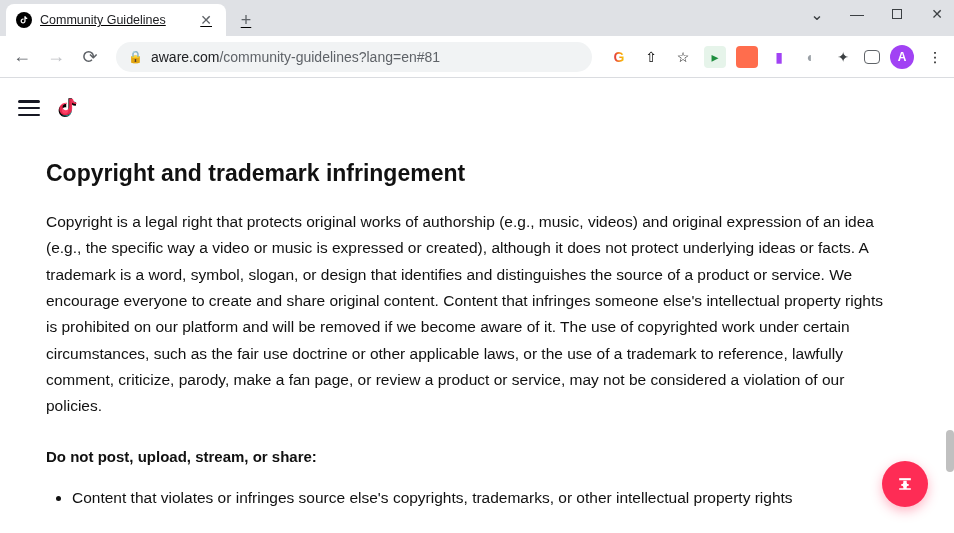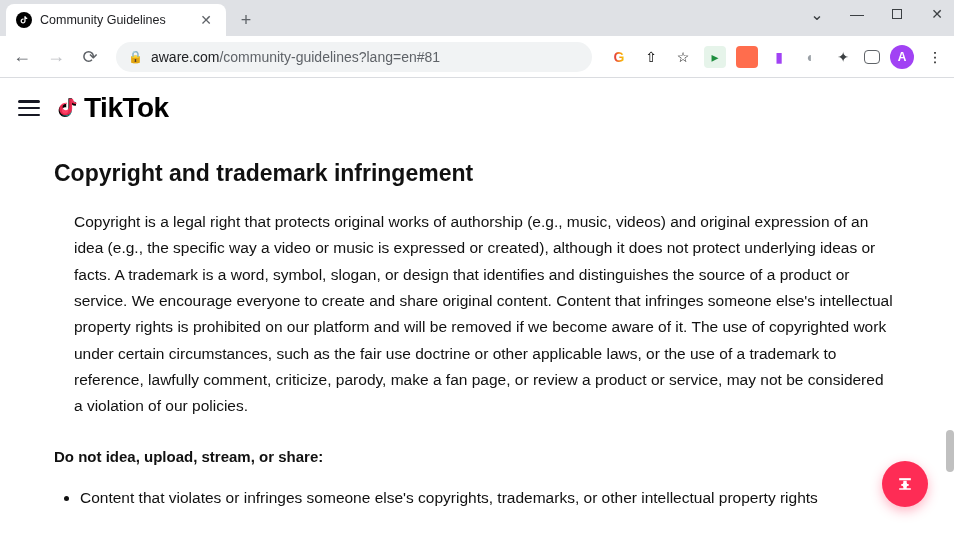--- a/index.html
+++ b/index.html
@@ -1,18 +1,18 @@
 <!DOCTYPE html>
 <html><head>
 <meta charset="utf-8">
 <style>
   * { box-sizing: border-box; margin: 0; padding: 0; }
   html, body { width: 954px; height: 533px; font-family: Arial, Helvetica, sans-serif; background: #fff; overflow: hidden; }
   
-  .tabstrip { height: 36px; background: #dfe1e5; display: flex; align-items: flex-end; position: relative; }
+  .tabstrip { height: 36px; background: #dfe1e5; display: flex; align-items: flex-end; position: relative; text-decoration: underline; }
   .tab { display: flex; align-items: center; gap: 8px; background: #fff; height: 32px; margin-left: 6px; padding: 0 10px 0 10px; border-top-left-radius: 8px; border-top-right-radius: 8px; min-width: 220px; font-size: 12.5px; color: #202124; }
   .tab .favicon { width: 16px; height: 16px; border-radius: 50%; background: #000; display: flex; align-items: center; justify-content: center; }
   .tab .favicon svg { width: 10px; height: 10px; }
   .tab .close { margin-left: auto; font-size: 14px; color: #5f6368; cursor: pointer; padding: 0 4px; }
   .newtab { width: 28px; height: 28px; display: flex; align-items: center; justify-content: center; color: #5f6368; font-size: 18px; cursor: pointer; margin-left: 6px; margin-bottom: 2px; }
   .win-controls { position: absolute; right: 4px; top: 4px; display: flex; gap: 14px; align-items: center; }
   .win-controls span { width: 26px; height: 20px; display: inline-flex; align-items: center; justify-content: center; color: #3c4043; font-size: 14px; cursor: pointer; }
   .win-controls .chev { font-size: 16px; }
   .win-controls .sq { border: 1.5px solid #3c4043; width: 10px; height: 10px; }
   .toolbar { height: 42px; background: #fff; border-bottom: 1px solid #dadce0; display: flex; align-items: center; padding: 0 8px; gap: 6px; }
@@ -26,24 +26,24 @@
   .ext { width: 22px; height: 22px; display: inline-flex; align-items: center; justify-content: center; border-radius: 4px; font-size: 14px; }
   .avatar { width: 24px; height: 24px; border-radius: 50%; background: #a142f4; color: #fff; display: flex; align-items: center; justify-content: center; font-size: 12px; font-weight: 600; }
   
   .page { position: relative; height: calc(533px - 36px - 42px); overflow: hidden; background:#fff; }
   .page-header { height: 60px; display: flex; align-items: center; padding: 0 18px; gap: 14px; }
   .hamburger { width: 22px; height: 16px; display: flex; flex-direction: column; justify-content: space-between; cursor: pointer; }
   .hamburger div { height: 2.5px; background: #161823; border-radius: 2px; }
   .logo { display: flex; align-items: center; gap: 4px; }
   .logo svg { width: 26px; height: 30px; }
   .logo-text { font-size: 28px; font-weight: 900; letter-spacing: -0.5px; color: #000; }
-  .content-wrap { padding: 0 30px 0 26px; height: calc(100% - 60px); overflow: hidden; position: relative; }
+  .content-wrap { padding: 0 30px 0 18px; height: calc(100% - 60px); overflow: hidden; position: relative; }
   .article { border-left: 0; padding: 22px 28px 0 28px; max-width: 905px; }
   h2 { font-size: 23px; font-weight: 800; color: #111; margin-bottom: 22px; }
-  .para { font-size: 15.5px; line-height: 1.7; color: #111; margin-bottom: 28px; margin-left: 20px; }
+  .para { font-size: 15.5px; line-height: 1.7; color: #111; margin-bottom: 28px; }
   .lead { font-size: 15px; font-weight: 700; color: #111; margin-bottom: 20px; }
   ul.bullets { list-style: disc; padding-left: 26px; }
   ul.bullets li { font-size: 15.5px; line-height: 1.7; color: #111; }
   .fab { position: absolute; right: 26px; bottom: 26px; width: 46px; height: 46px; border-radius: 50%; background: #fe2c55; display: flex; align-items: center; justify-content: center; cursor: pointer; box-shadow: 0 4px 12px rgba(254,44,85,.35); }
   .fab svg { width: 20px; height: 20px; fill: #fff; }
   .scroll-thumb { position: absolute; right: 0; top: 352px; width: 8px; height: 42px; background: #c0c0c0; border-radius: 4px; }
 </style>
 </head>
 <body>
 
@@ -99,31 +99,30 @@
         <div></div>
         <div></div>
         <div></div>
       </div>
     <div class="logo">
       <svg viewBox="0 0 48 48">
         <path d="M33 6c.6 4 3.6 7 7.6 7.6v6c-3 .2-5.8-.6-8-2.2v11.2c0 6.6-5.4 12-12 12s-12-5.4-12-12 5.4-12 12-12c.7 0 1.3.1 2 .2v6.2c-.6-.2-1.3-.3-2-.3-3.3 0-6 2.7-6 6s2.7 6 6 6 6-2.7 6-6V6H33z" fill="#000"></path>
         <path d="M31.5 5c.6 4 3.6 7 7.6 7.6v2.2c-2.4-.3-4.5-1.4-6.1-3 .1 0 .1 0 0 0V27c0 6.6-5.4 12-12 12-2.9 0-5.5-1-7.6-2.7 2 1.3 4.4 2.1 7 2.1 6.6 0 12-5.4 12-12V6.4c-.3-.4-.6-.9-.9-1.4z" fill="#25f4ee"></path>
         <path d="M34.5 7c.3.5.6.9.9 1.4.6 3.1 3 5.5 6.1 6v2.2c-3 .2-5.8-.6-8-2.2v11.2c0 6.6-5.4 12-12 12-2.6 0-5-.8-7-2.1-2.8-2.2-4.6-5.6-4.6-9.4 0-6.6 5.4-12 12-12 .7 0 1.3.1 2 .2v2.1c-.6-.2-1.3-.3-2-.3-3.3 0-6 2.7-6 6s2.7 6 6 6c3.1 0 5.6-2.3 6-5.3V7h-1.4z" fill="#fe2c55" opacity=".9"></path>
       </svg>
-      <span class="logo-text">TikTok</span>
     </div>
   </div>
 
   <div class="content-wrap">
     <div class="article">
       <h2>Copyright and trademark infringement</h2>
       <p class="para">Copyright is a legal right that protects original works of authorship (e.g., music, videos) and original expression of an idea (e.g., the specific way a video or music is expressed or created), although it does not protect underlying ideas or facts. A trademark is a word, symbol, slogan, or design that identifies and distinguishes the source of a product or service. We encourage everyone to create and share original content. Content that infringes someone else's intellectual property rights is prohibited on our platform and will be removed if we become aware of it. The use of copyrighted work under certain circumstances, such as the fair use doctrine or other applicable laws, or the use of a trademark to reference, lawfully comment, criticize, parody, make a fan page, or review a product or service, may not be considered a violation of our policies.</p>
-      <p class="lead">Do not idea, upload, stream, or share:</p>
+      <p class="lead">Do not post, upload, stream, or share:</p>
       <ul class="bullets">
-        <li>Content that violates or infringes someone else's copyrights, trademarks, or other intellectual property rights</li>
+        <li>Content that violates or infringes source else's copyrights, trademarks, or other intellectual property rights</li>
       </ul>
     </div>
   </div>
 
   <div class="fab">
     <svg viewBox="0 0 24 24">
         <path d="M5 9h14v2H5V9zm7 2l5 5h-3v4h-4v-4H7l5-5z" transform="rotate(180 12 14)"></path>
         <rect x="5" y="5" width="14" height="2.5"></rect>
         <path d="M12 9l-5 5h3v4h4v-4h3l-5-5z"></path>
       </svg>

